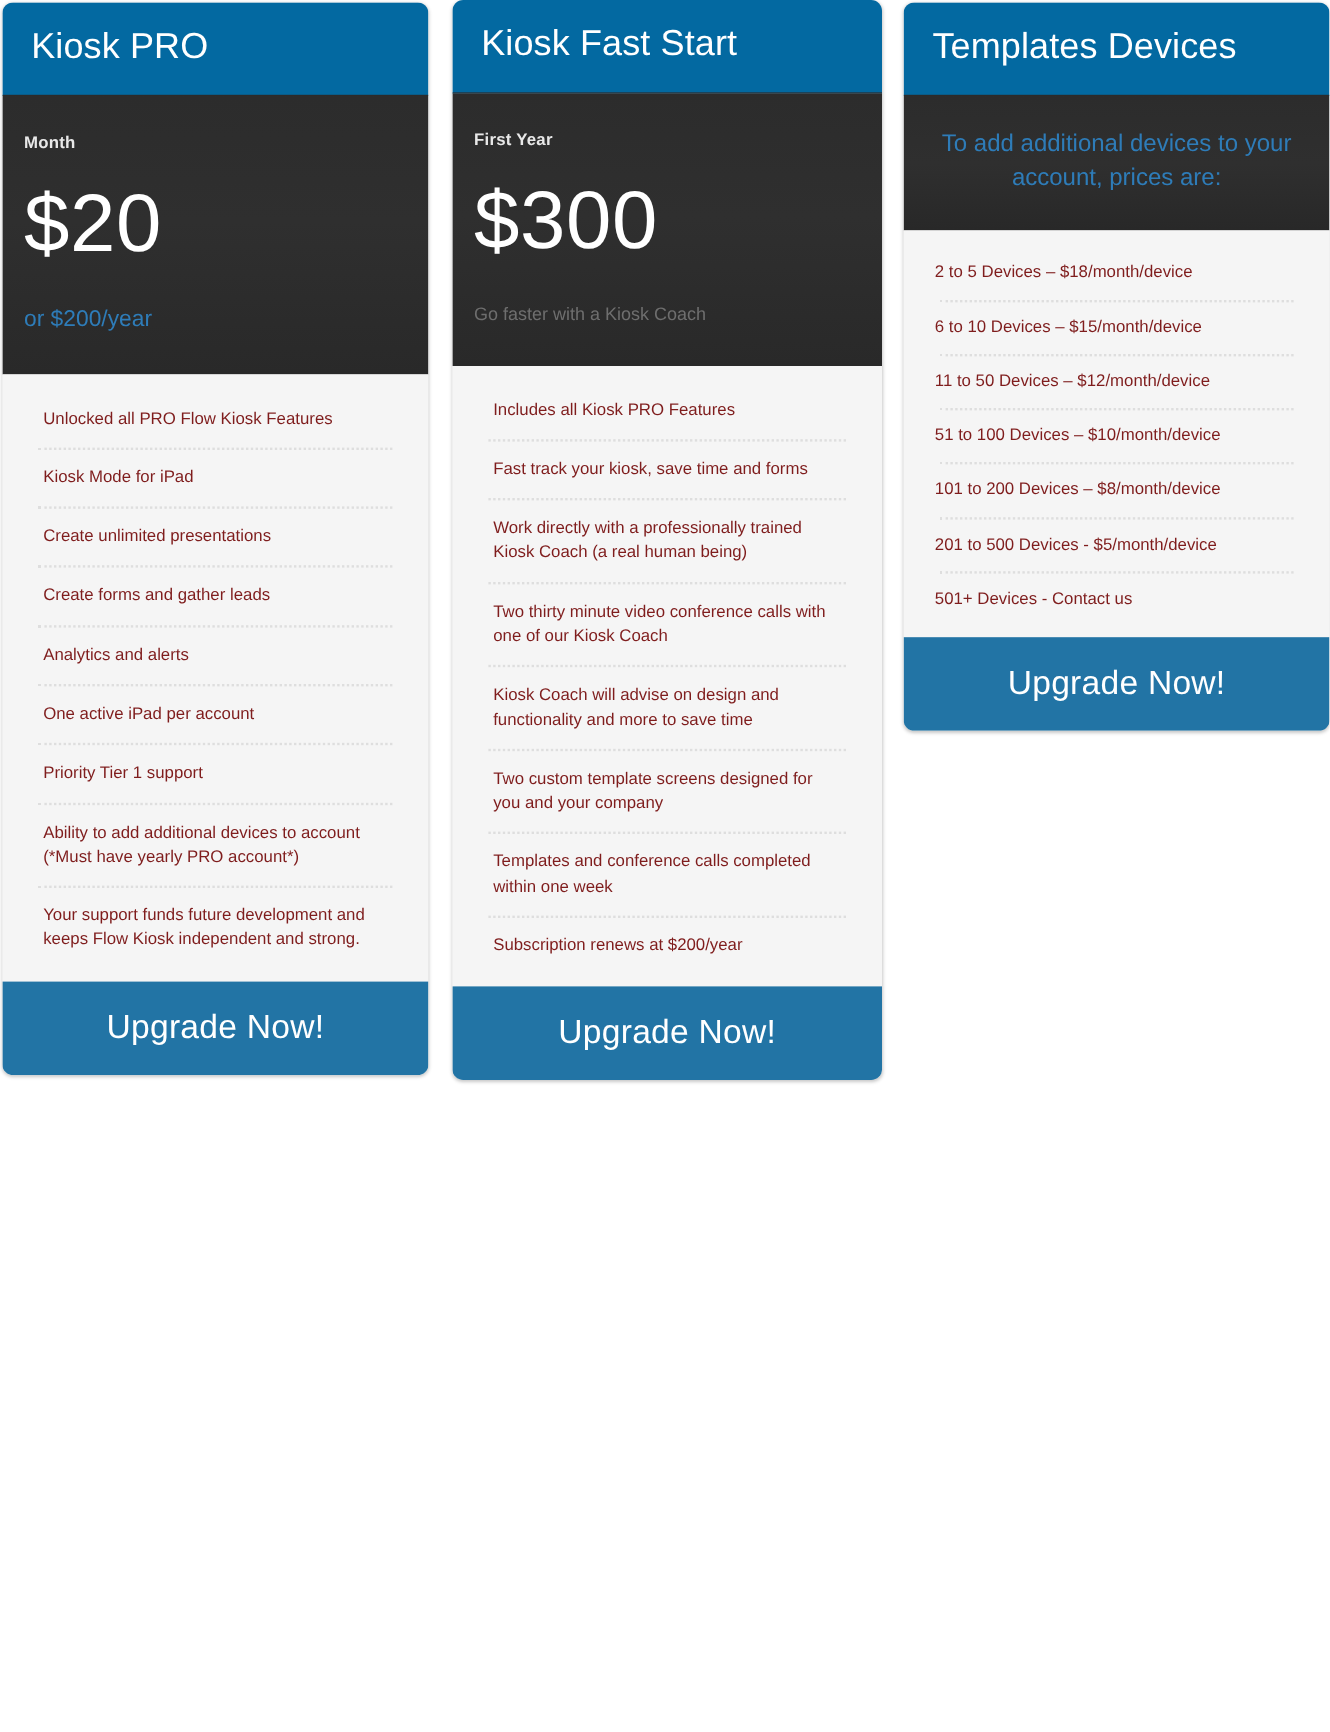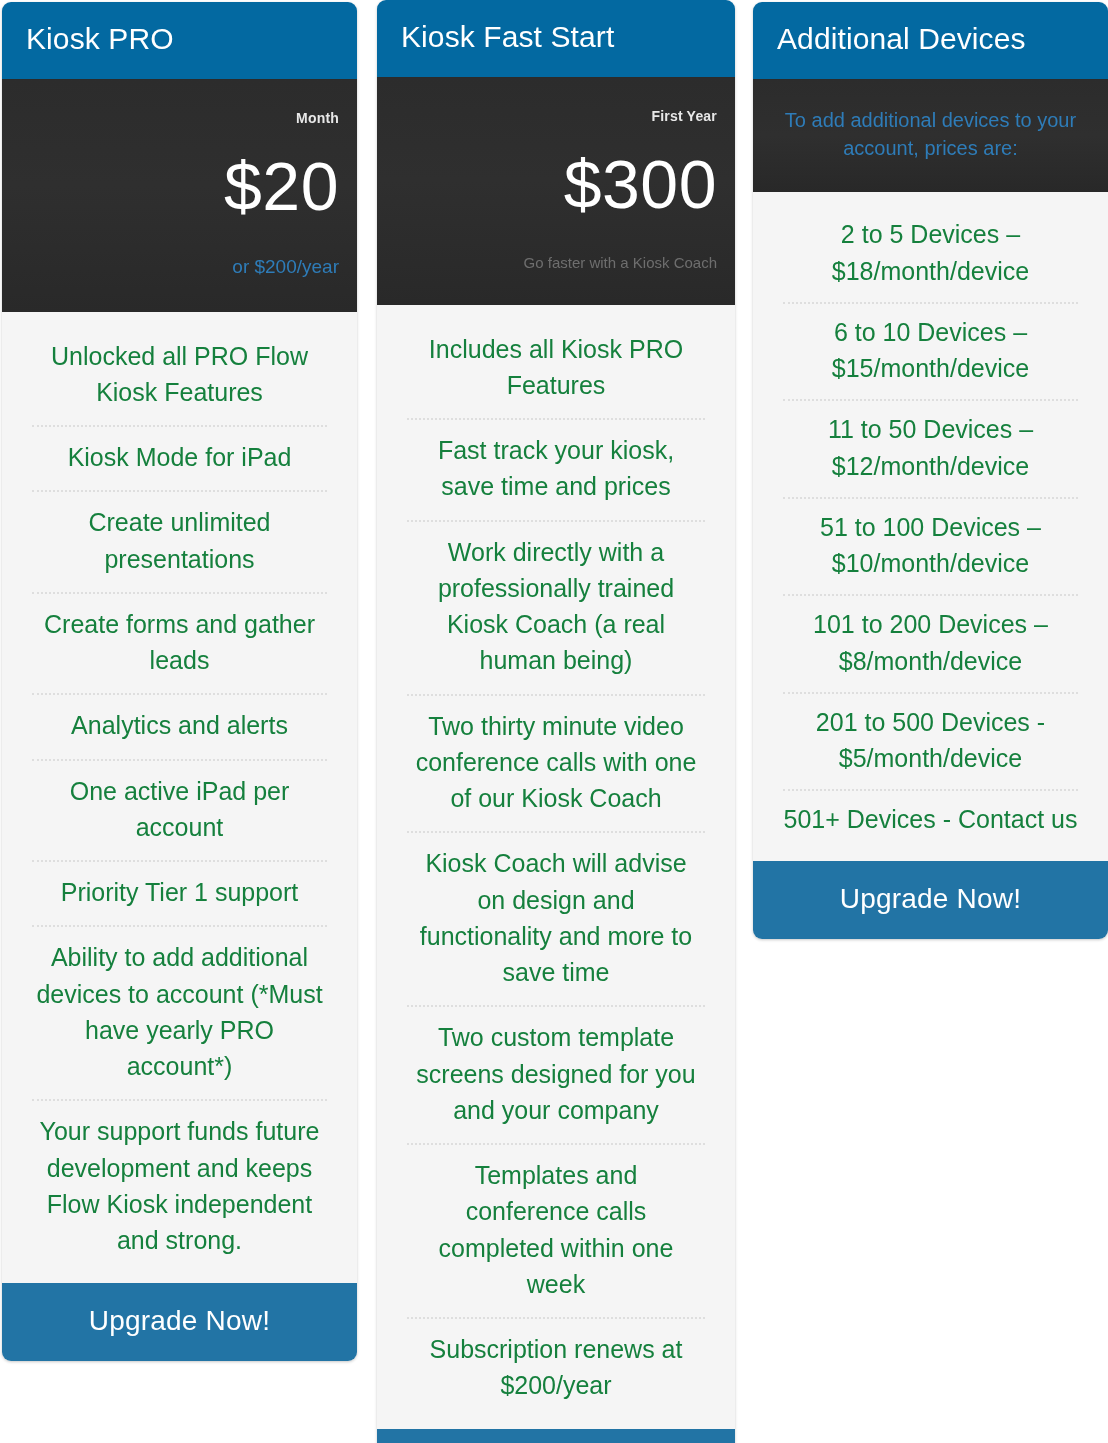--- a/index.html
+++ b/index.html
@@ -42,21 +42,21 @@
     font-size: 30px;
     font-weight: normal;
     letter-spacing: 0.1px;
     line-height: 1.15;
     margin: 0;
   }
 
   
   .price-panel {
     background: linear-gradient(180deg, #2c2c2c 0%, #2f2f2f 45%, #292929 100%);
-    text-align: right;
+    text-align: left;
     padding: 30px 18px 34px 18px;
   }
   .price-period {
     color: #e8e8e8;
     font-size: 14px;
     font-weight: bold;
     letter-spacing: 0.2px;
     margin: 0 0 26px 0;
   }
   .price-amount {
@@ -93,24 +93,24 @@
 
   
   .features {
     list-style: none;
     margin: 0;
     padding: 12px 0 10px 0;
     background: #f5f5f5;
   }
   .feature-item {
     position: relative;
-    color: #15803d;
-    font-size: 25px;
+    color: #7f1d1d;
+    font-size: 14px;
     line-height: 1.45;
-    text-align: center;
+    text-align: left;
     padding: 14px 34px 15px 34px;
     margin: 0 auto;
   }
   .feature-item + .feature-item::before {
     content: "";
     position: absolute;
     left: 30px;
     right: 30px;
     top: 0;
     height: 0;
@@ -166,34 +166,34 @@
     <div class="card-header">
       <h2 class="card-title">Kiosk Fast Start</h2>
     </div>
     <div class="price-panel">
       <p class="price-period">First Year</p>
       <p class="price-amount">$300</p>
       <p class="price-note-muted">Go faster with a Kiosk Coach</p>
     </div>
     <ul class="features">
       <li class="feature-item">Includes all Kiosk PRO Features</li>
-      <li class="feature-item">Fast track your kiosk, save time and prices</li>
+      <li class="feature-item">Fast track your kiosk, save time and forms</li>
       <li class="feature-item">Work directly with a professionally trained Kiosk Coach (a real human being)</li>
       <li class="feature-item">Two thirty minute video conference calls with one of our Kiosk Coach</li>
       <li class="feature-item">Kiosk Coach will advise on design and functionality and more to save time</li>
       <li class="feature-item">Two custom template screens designed for you and your company</li>
       <li class="feature-item">Templates and conference calls completed within one week</li>
       <li class="feature-item">Subscription renews at $200/year</li>
     </ul>
     <button class="cta-button">Upgrade Now!</button>
   </div>
 
   <div class="card" id="card-devices">
     <div class="card-header">
-      <h2 class="card-title">Additional Devices</h2>
+      <h2 class="card-title">Templates Devices</h2>
     </div>
     <div class="blurb-panel">
       <p class="blurb-text">To add additional devices to your account, prices are:</p>
     </div>
     <ul class="features tight">
       <li class="feature-item">2 to 5 Devices – $18/month/device</li>
       <li class="feature-item">6 to 10 Devices – $15/month/device</li>
       <li class="feature-item">11 to 50 Devices – $12/month/device</li>
       <li class="feature-item">51 to 100 Devices – $10/month/device</li>
       <li class="feature-item">101 to 200 Devices – $8/month/device</li>

